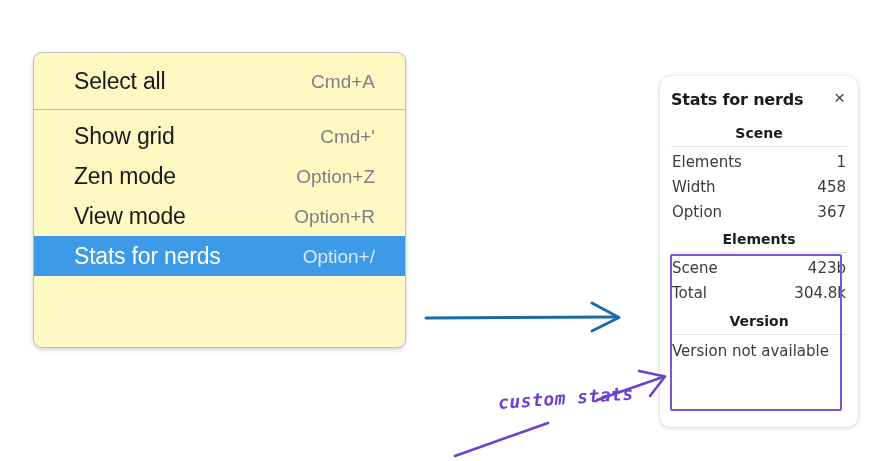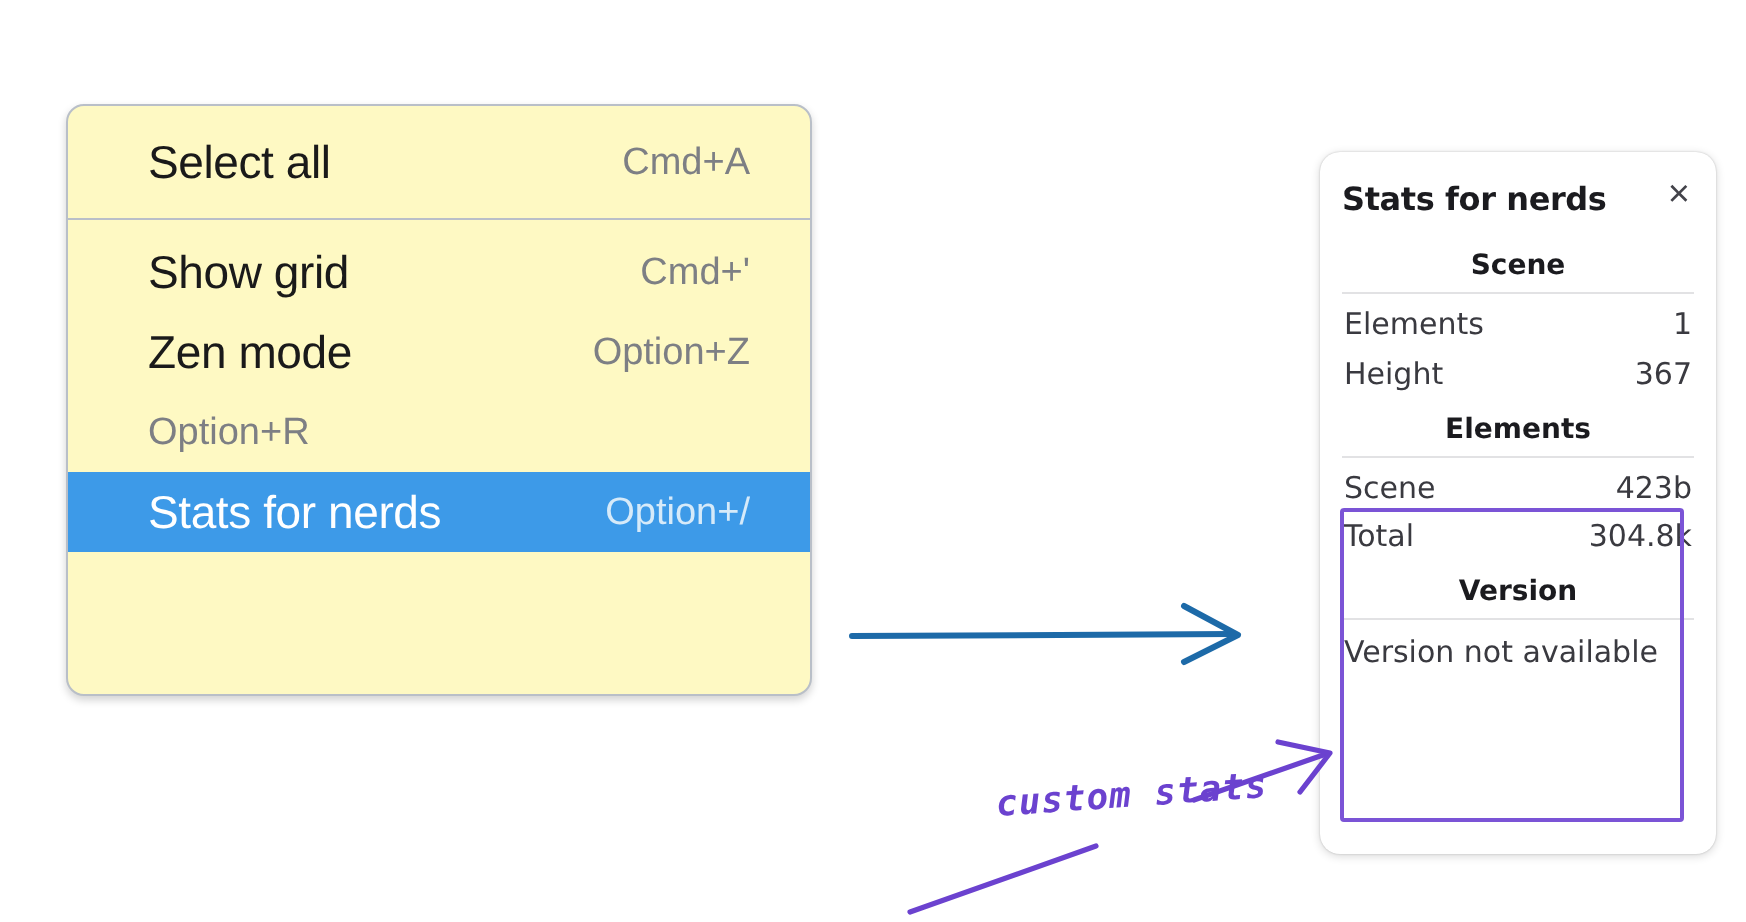--- a/index.html
+++ b/index.html
@@ -200,20 +200,21 @@
     <div class="menu-group">
       <div class="menu-item">
         <span class="mi-label">Show grid</span>
         <span class="mi-shortcut">Cmd+'</span>
       </div>
       <div class="menu-item">
         <span class="mi-label">Zen mode</span>
         <span class="mi-shortcut">Option+Z</span>
       </div>
       <div class="menu-item">
+        <span class="mi-label">View mode</span>
         <span class="mi-shortcut">Option+R</span>
       </div>
       <div class="menu-item selected">
         <span class="mi-label">Stats for nerds</span>
         <span class="mi-shortcut">Option+/</span>
       </div>
     </div>
   </div>
 
   <div id="stats-panel">
@@ -223,21 +224,25 @@
       <span class="sp-close">×</span>
     </div>
 
     <div class="sp-section-title">Scene</div>
     <div class="sp-rule"></div>
     <div class="sp-row">
       <span class="sp-key">Elements</span>
       <span class="sp-val">1</span>
     </div>
     <div class="sp-row">
-      <span class="sp-key">Height</span>
+      <span class="sp-key">Width</span>
+      <span class="sp-val">458</span>
+    </div>
+    <div class="sp-row">
+      <span class="sp-key">Option</span>
       <span class="sp-val">367</span>
     </div>
 
     <div class="sp-section-title">Elements</div>
     <div class="sp-rule"></div>
     <div class="sp-row">
       <span class="sp-key">Scene</span>
       <span class="sp-val">423b</span>
     </div>
     <div class="sp-row">

